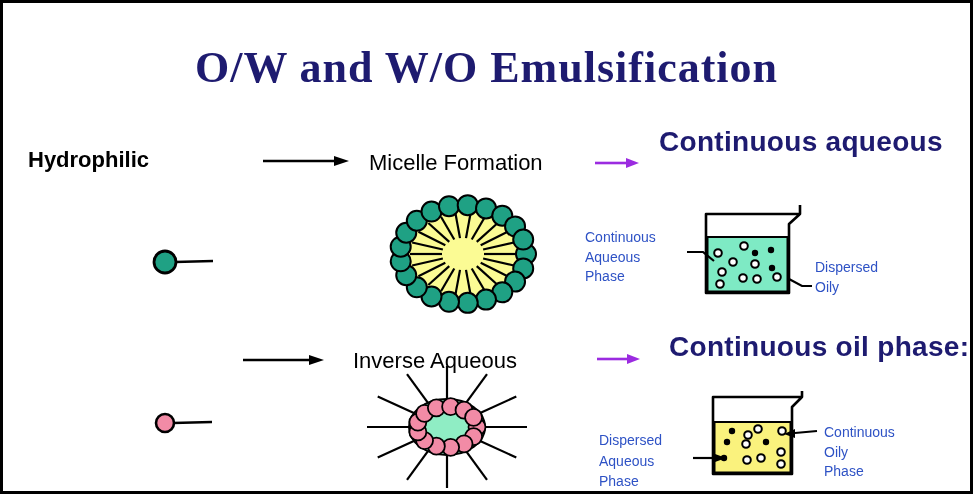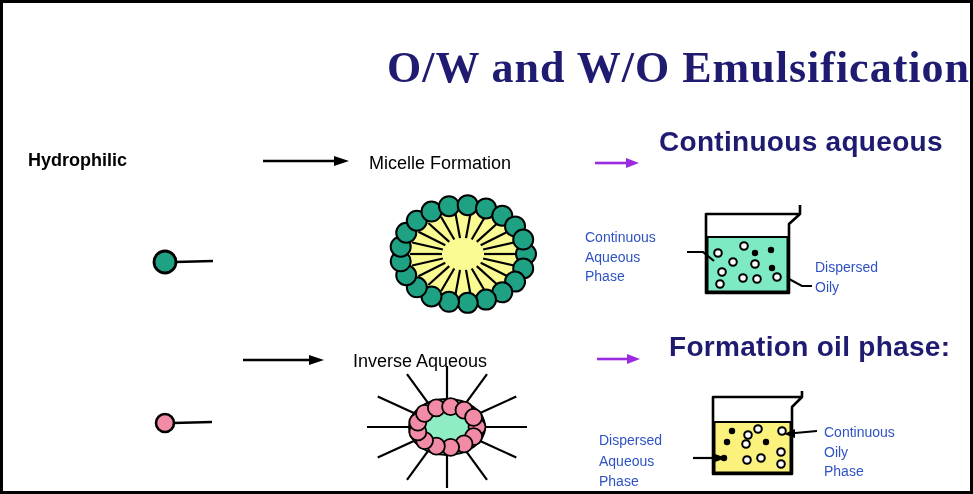--- a/index.html
+++ b/index.html
@@ -7,30 +7,30 @@
     position:relative;
     width:967px;height:488px;
     background:#fff;
     border:3px solid #000;
     font-family:"Liberation Sans",sans-serif;
     overflow:hidden;
   }
   .abs{position:absolute;}
   .title{
     left:0;right:0;top:41px;
-    text-align:right;
+    text-align:center;
     font-family:"Liberation Serif",serif;
     font-weight:bold;
     font-size:44px;
     line-height:48px;
     color:var(--navy);
     letter-spacing:1px;
     white-space:nowrap;
   }
-  .black-label{color:#000;font-size:18px;line-height:22px;white-space:nowrap;}
+  .black-label{color:#000;font-size:22px;line-height:22px;white-space:nowrap;}
   .bold{font-weight:bold;}
   .navy-result{
     color:var(--navy);
     font-weight:bold;
     font-size:28px;
     white-space:nowrap;
     letter-spacing:0.3px;
   }
   .ow-result{left:656px;top:126px;line-height:25px;}
   .wo-result{left:666px;top:332px;line-height:24px;}
@@ -227,21 +227,21 @@
     <div>Aqueous</div>
     <div>Phase</div>
   </div>
   <div class="abs blue-label do-label">
     <div>Dispersed</div>
     <div>Oily</div>
   </div>
 
   <div class="abs black-label" style="left:350px;top:347px;">Inverse Aqueous</div>
   <div class="abs navy-result wo-result">
-    <div>Formation oil phase:</div>
+    <div>Continuous oil phase:</div>
   </div>
 
   <div class="abs blue-label dap-label">
     <div>Dispersed</div>
     <div>Aqueous</div>
     <div>Phase</div>
   </div>
   <div class="abs blue-label cop-label">
     <div>Continuous</div>
     <div>Oily</div>

